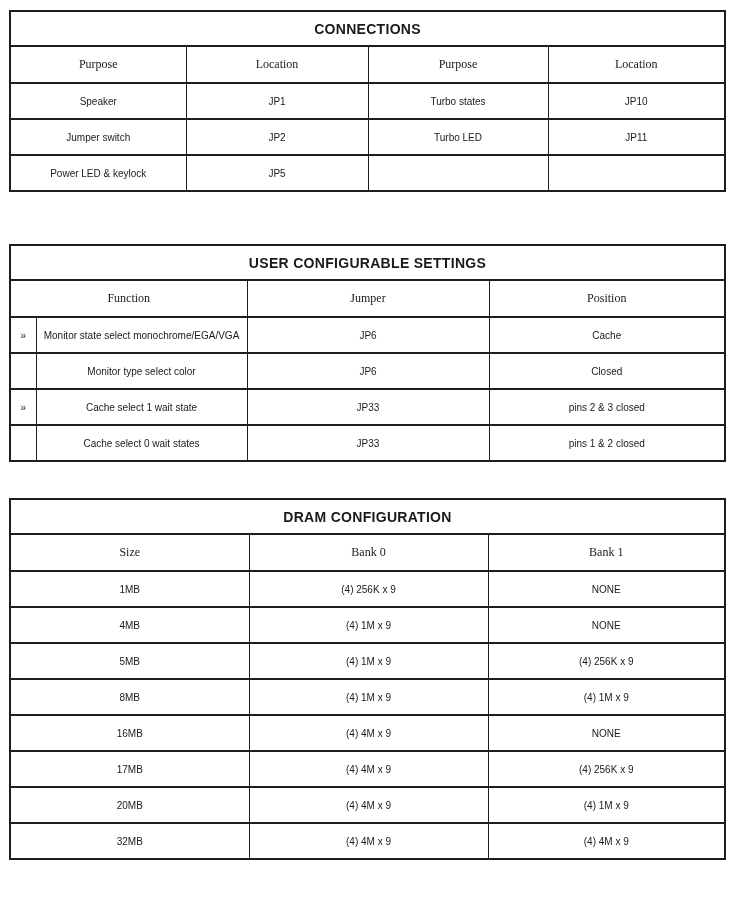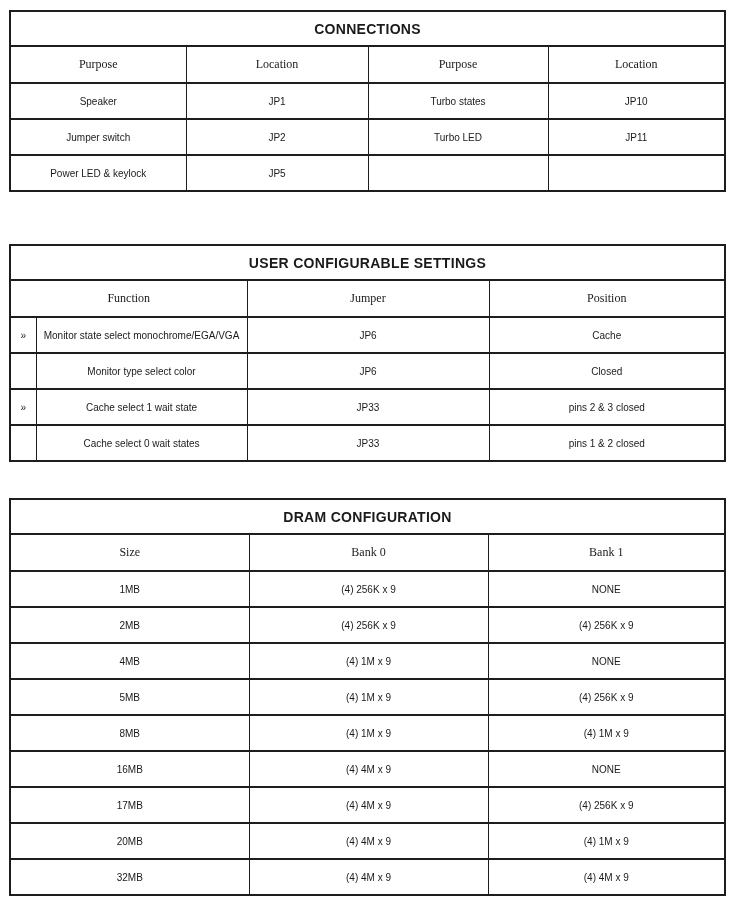--- a/index.html
+++ b/index.html
@@ -148,25 +148,20 @@
       <th>Size</th>
       <th>Bank 0</th>
       <th>Bank 1</th>
     </tr>
     <tr class="body-row">
       <td>1MB</td>
       <td>(4) 256K x 9</td>
       <td>NONE</td>
     </tr>
     <tr class="body-row">
-      <td>2MB</td>
-      <td>(4) 256K x 9</td>
-      <td>(4) 256K x 9</td>
-    </tr>
-    <tr class="body-row">
       <td>4MB</td>
       <td>(4) 1M x 9</td>
       <td>NONE</td>
     </tr>
     <tr class="body-row">
       <td>5MB</td>
       <td>(4) 1M x 9</td>
       <td>(4) 256K x 9</td>
     </tr>
     <tr class="body-row">

